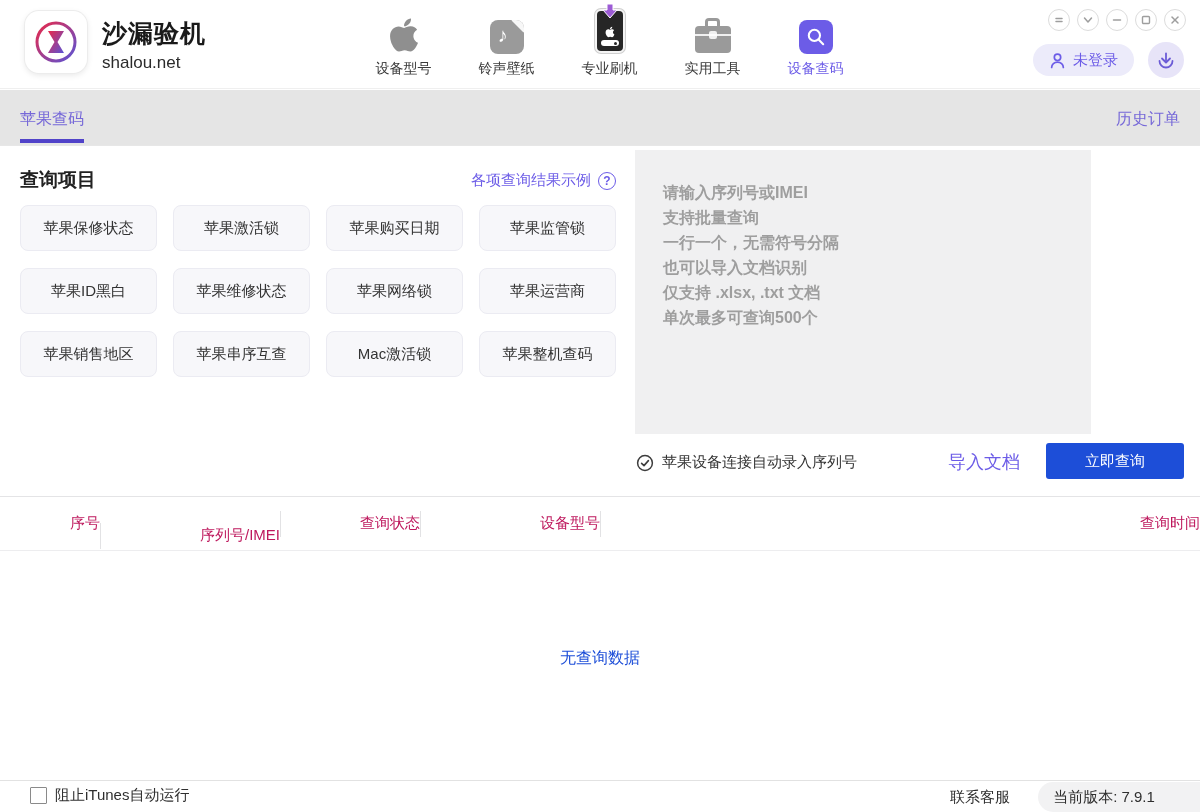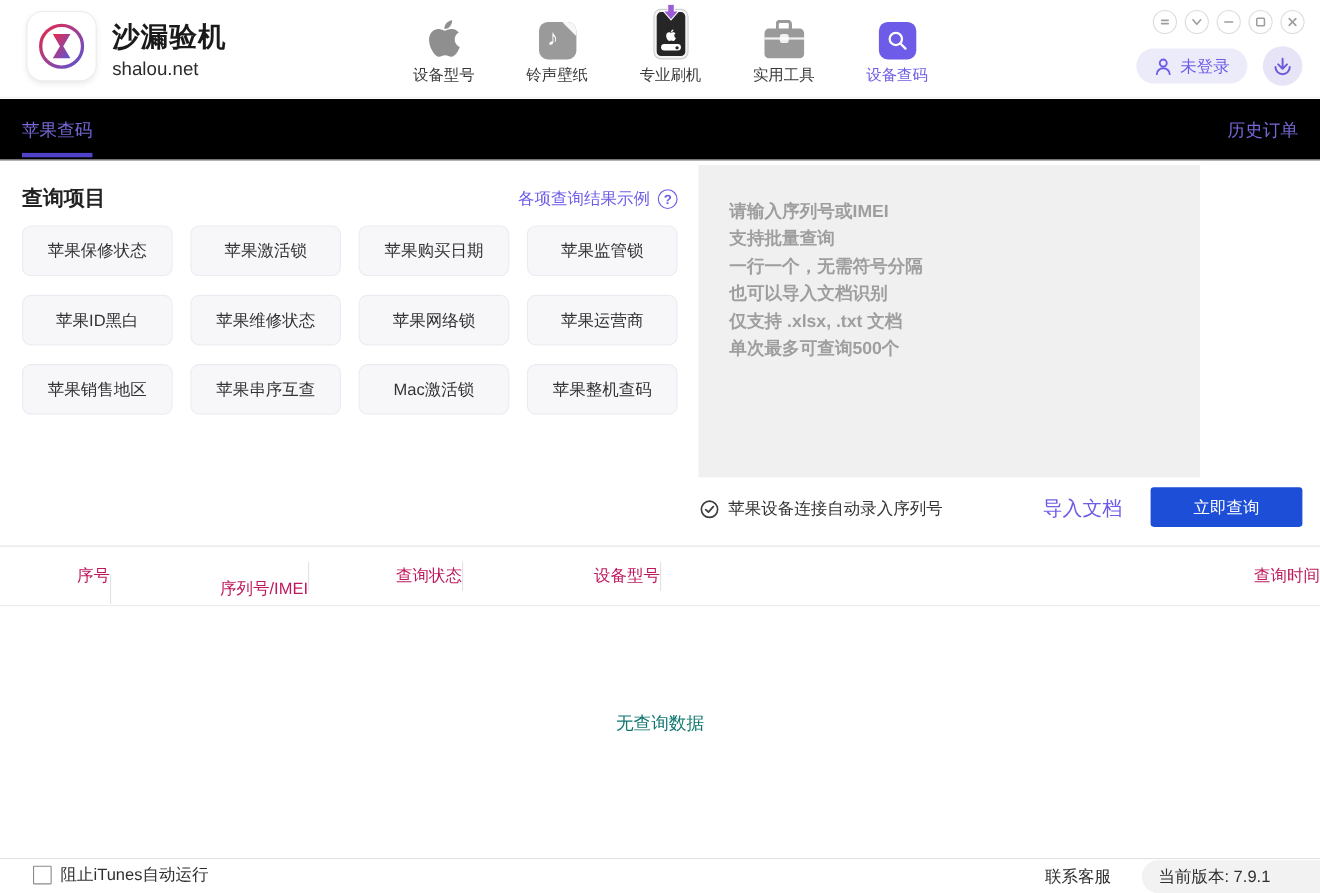--- a/index.html
+++ b/index.html
@@ -46,21 +46,21 @@
   .win-btn { width:22px; height:22px; border-radius:50%; border:1px solid #dcdcdc; background:#fff; display:flex;
              align-items:center; justify-content:center; cursor:pointer; padding:0; }
   .win-btn svg { display:block; }
 
   .login-pill { position:absolute; top:44px; right:66px; height:32px; padding:0 16px; border-radius:16px; background:#ecebfa;
                 color:#6c5ce7; display:flex; gap:7px; align-items:center; font-size:15px; cursor:pointer;justify-content:flex-end; }
   .dl-btn { position:absolute; top:42px; right:16px; width:36px; height:36px; border-radius:50%; background:#e7e4f8;
             display:flex; align-items:center; justify-content:center; cursor:pointer; border:none; }
 
   
-  .tabbar { position:absolute; top:90px; left:0; right:0; height:56px; background:#000000; border-bottom:1px solid #e7e7e7; }
+  .tabbar { position:absolute; top:90px; left:0; right:0; height:56px; background:#e5e5e5; border-bottom:1px solid #e7e7e7; }
   .tab-active { position:absolute; left:20px; top:19px; font-size:16px; color:#7668d8; cursor:pointer; }
   .tab-underline { position:absolute; left:20px; bottom:2px; width:64px; height:4px; background:#5143c9; }
   .history-link { position:absolute; right:20px; top:19px; font-size:16px; color:#7668d8; cursor:pointer; }
 
   
   .main-top { position:absolute; top:147px; left:0; right:0; height:349px; background:#fff; }
   .query-head { position:absolute; left:20px; top:20px; font-size:19px; font-weight:600; color:#222; }
   .examples-link { position:absolute; left:471px; top:24px; display:flex; gap:7px; align-items:center; color:#6c5ce7;
                    font-size:15px; cursor:pointer; }
   .q-circle { width:18px; height:18px; border:1.5px solid #6c5ce7; border-radius:50%; font-size:12px; font-weight:700;
@@ -81,21 +81,21 @@
   .query-now-btn { position:absolute; left:1046px; top:296px; width:138px; height:36px; background:#1d4ed8; color:#fff;
                    border:none; border-radius:3px; font-size:15px; cursor:pointer;
                    font-family:"Liberation Sans","DejaVu Sans",sans-serif; }
 
   
   .table-head { position:absolute; top:496px; left:0; right:0; height:55px; border-top:1px solid #e4e4e6;
                 border-bottom:1px solid #ededef; display:flex; align-items:center; }
   .th { text-align:right; font-size:15px; color:#be185d; position:relative; }
   .th-0 { width:100px; } .th-1 { width:180px;margin-top:24px; } .th-2 { width:140px; } .th-3 { width:180px; } .th-4 { flex:1; }
   .th + .th::before { content:''; position:absolute; left:0; top:50%; transform:translateY(-50%); width:1px; height:26px; background:#e2e2e4; }
-  .empty-text { position:absolute; top:648px; left:0; right:0; text-align:center; color:#0f766e; font-size:16px; }
+  .empty-text { position:absolute; top:648px; left:0; right:0; text-align:center; color:#1d4ed8; font-size:16px; }
 
   
   .footer { position:absolute; bottom:0; left:0; right:0; height:32px; border-top:1px solid #e2e2e2; background:#fff; }
   .itunes-check { position:absolute; left:30px; top:5px; display:flex; gap:8px; align-items:center; font-size:15px; color:#2f2f2f; cursor:pointer; }
   .checkbox { width:17px; height:17px; border:1.5px solid #8a8a8a; background:#fff; border-radius:1px; }
   .contact-link { position:absolute; right:190px; top:7px; font-size:15px; color:#2f2f2f; cursor:pointer; }
   .version-pill { position:absolute; right:-20px; top:1px; width:182px; height:30px; background:#f2f2f3; border-radius:15px;
                   display:flex; align-items:center; justify-content:center; padding-right:50px; font-size:15px; color:#2f2f2f; }
 </style>
 </head>

